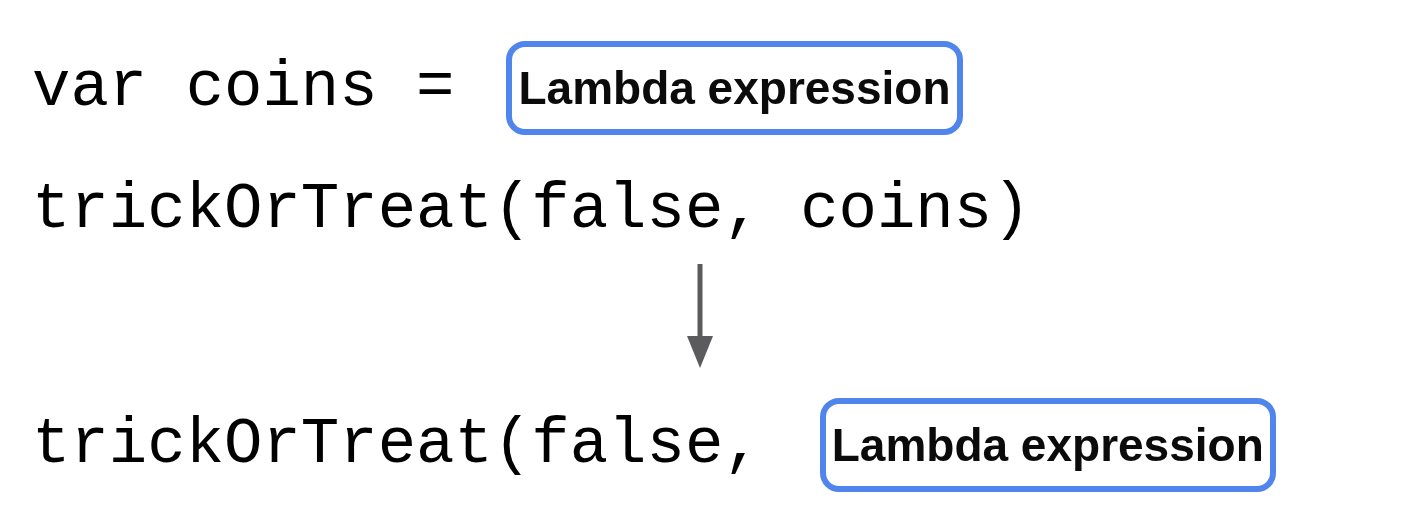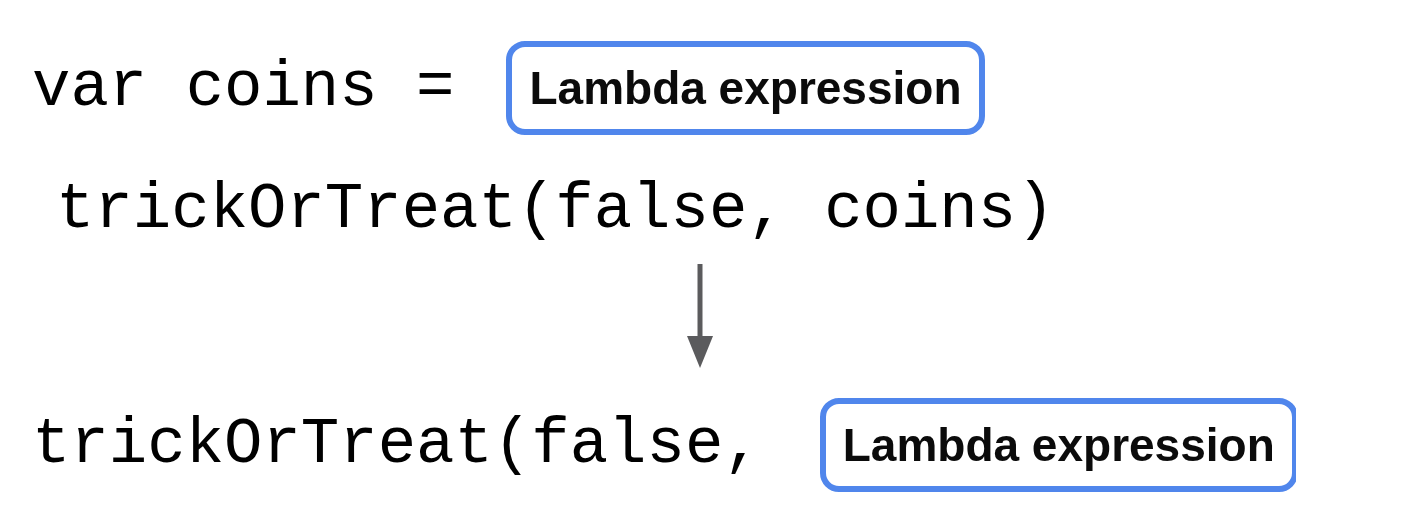--- a/index.html
+++ b/index.html
@@ -28,31 +28,31 @@
     color: #000000;
     white-space: pre;
   }
   .badge {
     box-sizing: border-box;
     display: inline-flex;
     align-items: center;
     justify-content: center;
     border: 6px solid #5086EC;
     border-radius: 19px;
-    padding: 18px 17px;
+    padding: 18px 6px;
     background: #ffffff;
     font-family: "Liberation Sans", sans-serif;
     font-weight: 700;
     font-size: 46px;
     line-height: 1;
     color: #0b0b0b;
     white-space: nowrap;
   }
   .row1 { left: 32px; top: 40px; height: 96px; }
-  .row2 { left: 32px; top: 172px; height: 76px; margin-left: 24px; }
+  .row2 { left: 32px; top: 172px; height: 76px; }
   .row3 { left: 32px; top: 396px; height: 98px; justify-content: center; }
   .row1 .badge { margin-left: 52px; }
   .row3 .badge { margin-left: 58px; margin-right: 28px; }
   .arrow {
     position: absolute;
     left: 685px;
     top: 264px;
     width: 30px;
     height: 104px;
   }

